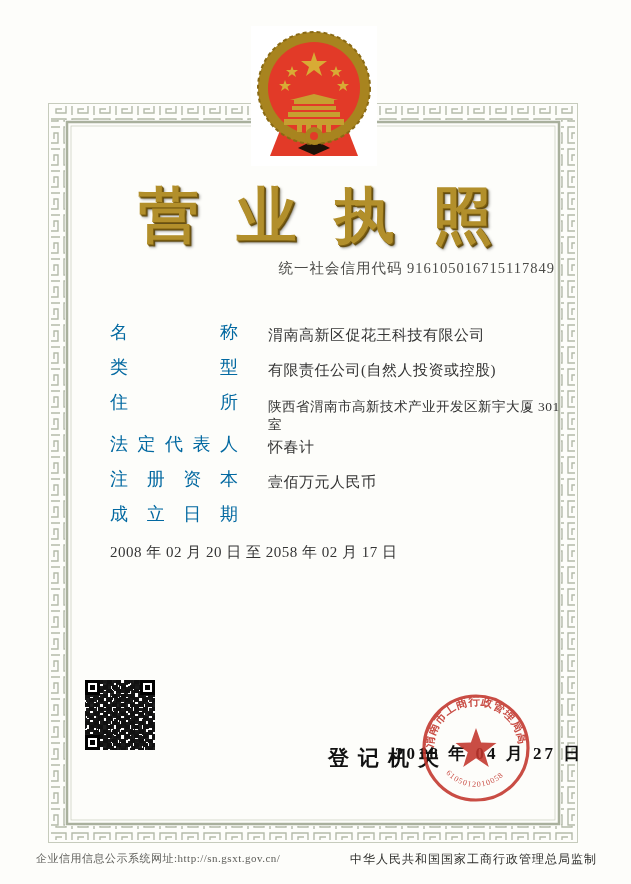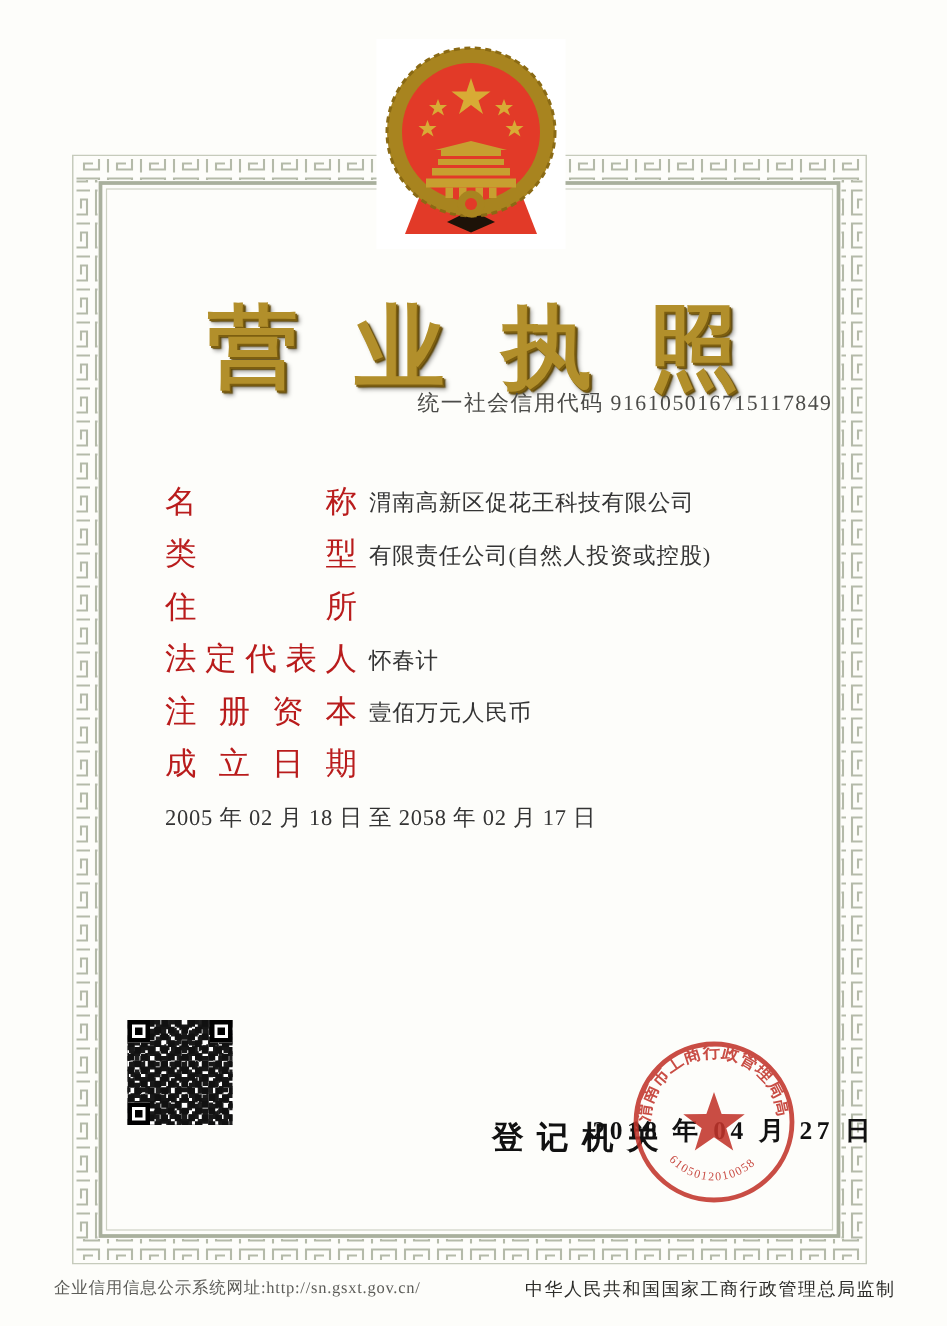--- a/index.html
+++ b/index.html
@@ -20,36 +20,35 @@
   }
 
   .cert-title {
     position:absolute; left:0; top:176px; width:631px;
     text-align:center;
     font-size:60px; font-weight:bold;
     letter-spacing:38px; padding-left:38px;
     color:#b28f2b;
     text-shadow:1px 1px 0 #7c5e10, 2px 2px 1px #5d4608, 3px 3px 3px rgba(0,0,0,0.35);
     z-index:2;
-    margin-top:16px;
   }
 
   .credit-line {
     position:absolute; top:259px; right:76px;
     font-size:14.5px; color:#4b4b48; letter-spacing:1px;
     z-index:2;
   }
 
   .fields {
     position:absolute; left:110px; top:322px; width:450px; z-index:2;
   }
   .field-row { display:flex; align-items:flex-start; min-height:35px; }
   .field-label {
-    flex:0 0 128px; margin-right:8px;
-    font-size:21px; color:#b91c1c;
+    flex:0 0 128px; margin-right:30px;
+    font-size:18px; color:#0369a1;
     text-align:justify; text-align-last:justify;
     line-height:1.2;
   }
   .field-value {
     font-size:15px; color:#343434; padding-top:4px; letter-spacing:0.5px;
   }
   .field-row.addr .field-value { font-size:13.5px; padding-top:6px; }
   .field-row.scope { min-height:auto; }
   .field-row.scope .field-value {
     font-size:12.5px; line-height:2.1; width:300px; padding-top:2px;
@@ -153,34 +152,35 @@
   <div class="field-row">
     <div class="field-label">名称</div>
     <div class="field-value">渭南高新区促花王科技有限公司</div>
   </div>
   <div class="field-row">
     <div class="field-label">类型</div>
     <div class="field-value">有限责任公司(自然人投资或控股)</div>
   </div>
   <div class="field-row addr">
     <div class="field-label">住所</div>
+    <div class="field-value">陕西省渭南市高新技术产业开发区新宇大厦 301 室</div>
   </div>
   <div class="field-row">
     <div class="field-label">法定代表人</div>
     <div class="field-value">怀春计</div>
   </div>
   <div class="field-row">
     <div class="field-label">注册资本</div>
     <div class="field-value">壹佰万元人民币</div>
   </div>
   <div class="field-row">
     <div class="field-label">成立日期</div>
   </div>
   <div class="field-row">
-    <div class="field-value">2005 年 02 月 18 日  至  2058 年 02 月 17 日</div>
+    <div class="field-value">2008 年 02 月 20 日  至  2058 年 02 月 17 日</div>
   </div>
 </div>
 
 <div class="qr-code">
   <div class="qr-finder tl"></div>
   <div class="qr-finder tr"></div>
   <div class="qr-finder bl"></div>
 </div>
 
 <div class="reg-label">登记机关</div>

